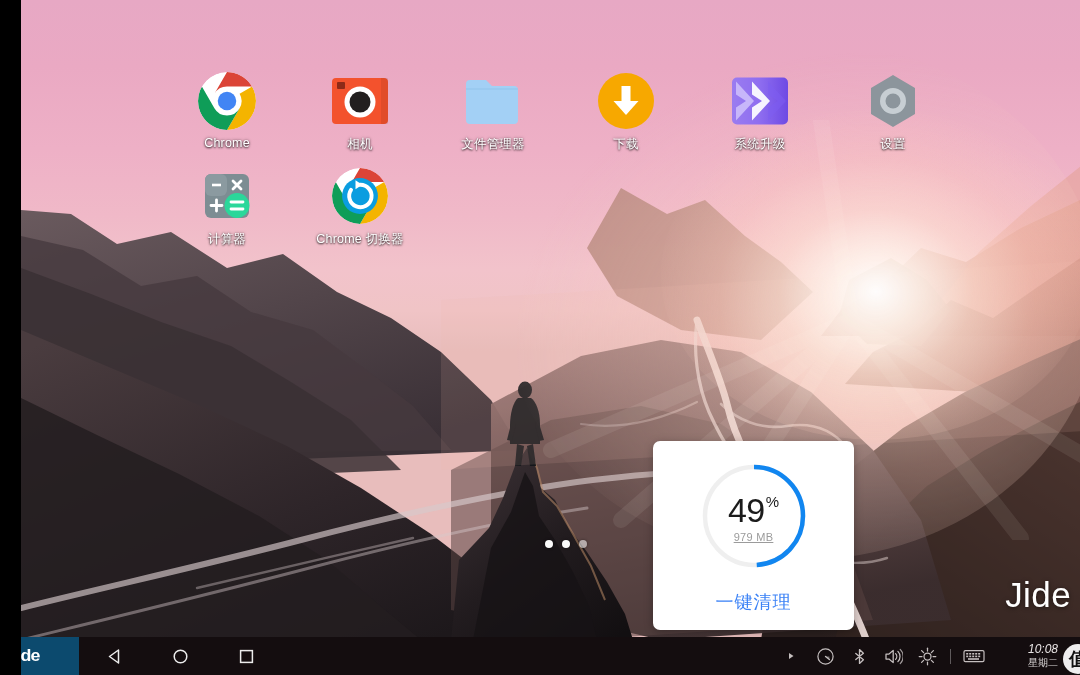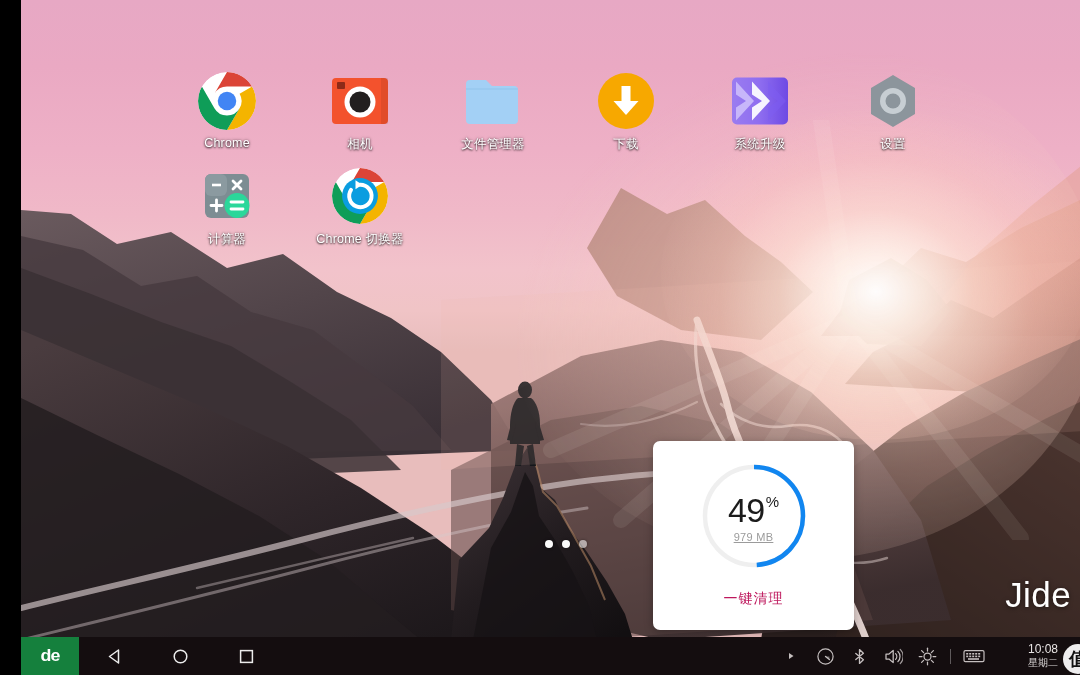--- a/index.html
+++ b/index.html
@@ -197,41 +197,41 @@
   }
   .gauge-sub {
     margin-top: 4px;
     font-size: 11px;
     color: #9b9b9b;
     letter-spacing: .3px;
     text-decoration: underline;
   }
   #clean-button {
     margin-top: 16px;
-    font-size: 14px;
-    color: #be185d;
+    font-size: 18px;
+    color: #3b82f6;
     letter-spacing: 1px;
     cursor: pointer;
     background: none; border: none; padding: 2px 6px;
     font-family: inherit;
   }
 
   
   #taskbar {
     position: absolute;
     left: 0; bottom: 0;
     width: 1080px; height: 38px;
     background: #140d0f;
     display: flex;
     align-items: center;
   }
   #taskbar-left {
     width: 58px; height: 38px;
-    background: #15803d;
-    display: flex; align-items: center; justify-content: center;
+    background: #0c4a6e;
+    display: flex; align-items: center; 
     cursor: pointer;
   }
   #launcher-logo {
     color: #ffffff;
     font-size: 17px;
     font-weight: 700;
     letter-spacing: -1px;
     transform: scaleX(1.05);
   }
   #nav-buttons {
@@ -264,21 +264,21 @@
   }
   #clock {
     width: 104px;
     height: 38px;
     display: flex; flex-direction: column;
     align-items: center; justify-content: center;
     color: #e8e4e4;
     line-height: 1.15;
     cursor: pointer;
   }
-  #clock .t { font-size: 12px; }
+  #clock .t { font-size: 12px; font-style: italic; }
   #clock .d { font-size: 10px; opacity: .92; }
 
   
   #watermark {
     position: absolute;
     right: 8px; bottom: 1px;
     display: flex; align-items: center;
     gap: 7px;
     pointer-events: none;
   }

